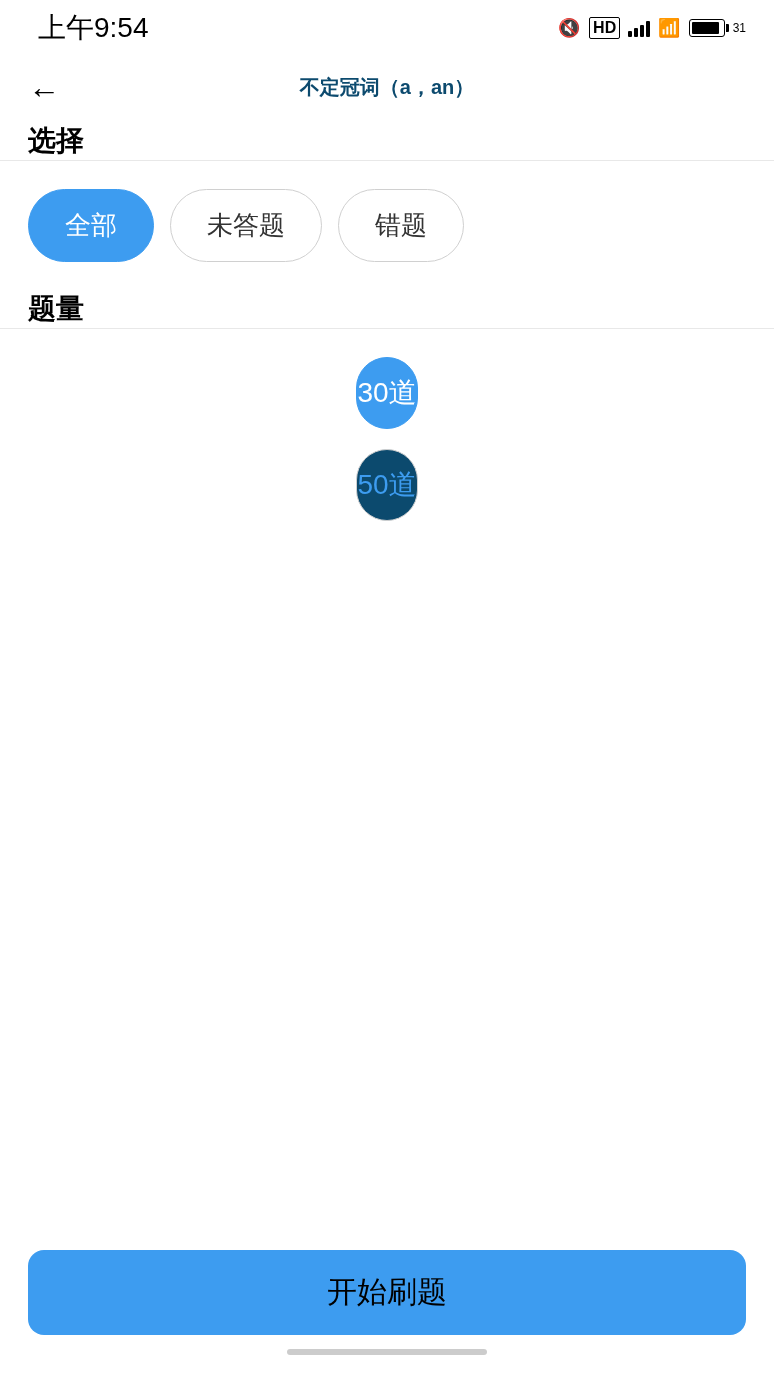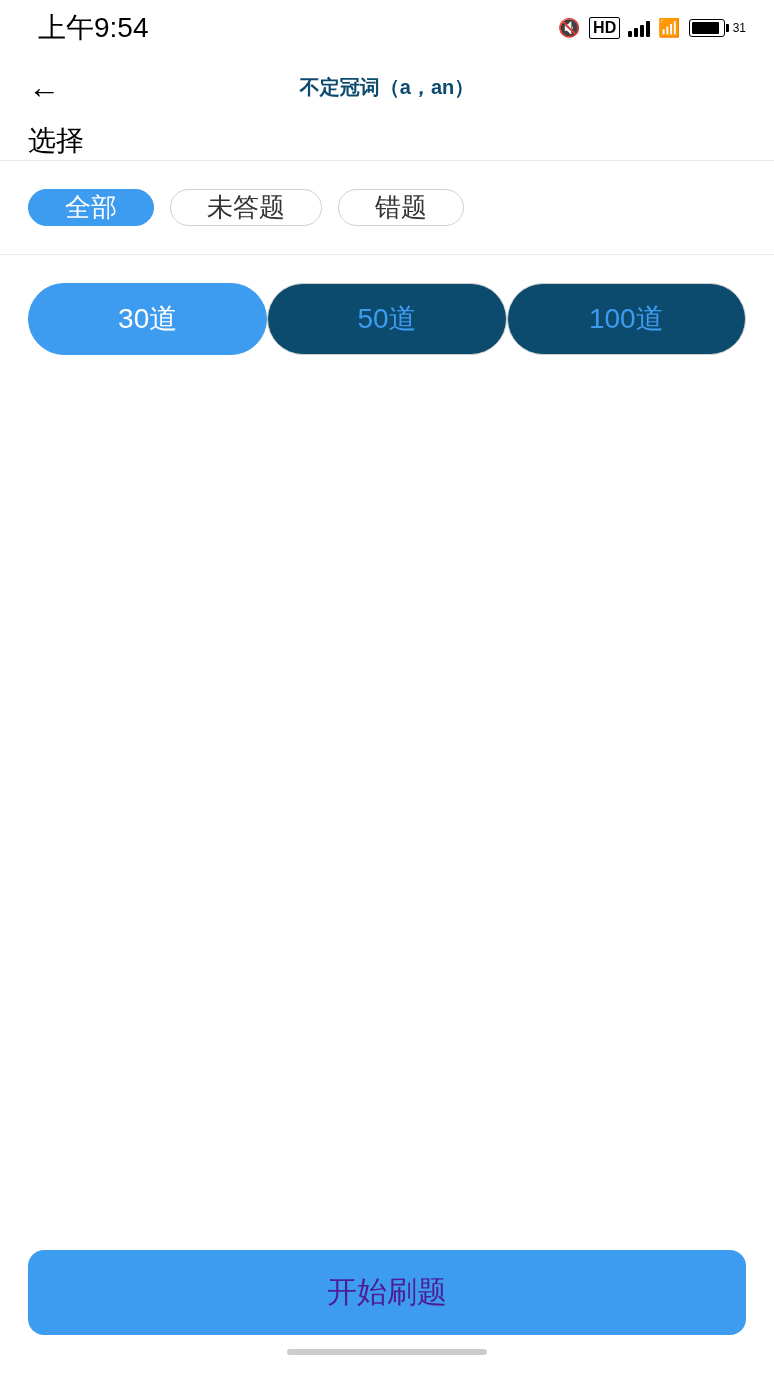--- a/index.html
+++ b/index.html
@@ -60,21 +60,21 @@
 
     .nav-title {
       font-size: 20px;
       font-weight: 600;
       color: #0c4a6e;
     }
 
     
     .section-label {
       font-size: 28px;
-      font-weight: 400;
+      font-weight: 700;
       color: #000;
       padding: 24px 28px 12px 28px;
     }
 
     
     .divider {
       height: 1px;
       background: #e8e8e8;
       margin: 0 0;
     }
@@ -87,36 +87,38 @@
       gap: 16px;
       padding: 28px 28px;
     }
 
     .filter-btn {
       border-radius: 50px;
       border: 1.5px solid #d0d0d0;
       background: #fff;
       color: #333;
       font-size: 26px;
-      padding: 0 36px;
+      padding: 18px 36px;
       cursor: pointer;
       white-space: nowrap;
     }
 
     .filter-btn.active {
       background: #3d9cf0;
       border-color: #3d9cf0;
       color: #fff;
       font-weight: 500;
     }
 
     
     .quantity-row {
       display: flex;
-      align-items: center;
+      flex-direction: column;
+      align-items: center;
+      gap: 20px;
       padding: 28px 28px;
     }
 
     .quantity-btn {
       border-radius: 50px;
       border: 1.5px solid #d0d0d0;
       background: #0c4a6e;
       color: #3d9cf0;
       font-size: 28px;
       padding: 16px 0;
@@ -139,21 +141,21 @@
       bottom: 0;
       left: 0;
       right: 0;
       padding: 16px 28px 32px 28px;
       background: #fff;
     }
 
     .start-btn {
       width: 100%;
       background: #3d9cf0;
-      color: #4c1d95;
+      color: #000000;
       border: none;
       border-radius: 16px;
       font-size: 30px;
       font-weight: 500;
       padding: 22px 16px;
       cursor: pointer;
       text-align: center;
     }
 
     .home-indicator {
@@ -254,24 +256,24 @@
   <span class="section-label">选择</span>
   <div class="divider"></div>
   <div class="filter-row">
     <button class="filter-btn active">全部</button>
     <button class="filter-btn">未答题</button>
     <button class="filter-btn">错题</button>
   </div>
 </div>
 
 <div>
+  <span class="section-label">题量</span>
   <div class="divider"></div>
   <div class="quantity-row">
     <button class="quantity-btn active">30道</button>
     <button class="quantity-btn">50道</button>
-    <button class="quantity-btn">100道</button>
   </div>
 </div>
 
 <div class="bottom-bar">
   <button class="start-btn">开始刷题</button>
   <div class="home-indicator"></div>
 </div>
 
 </body></html>

